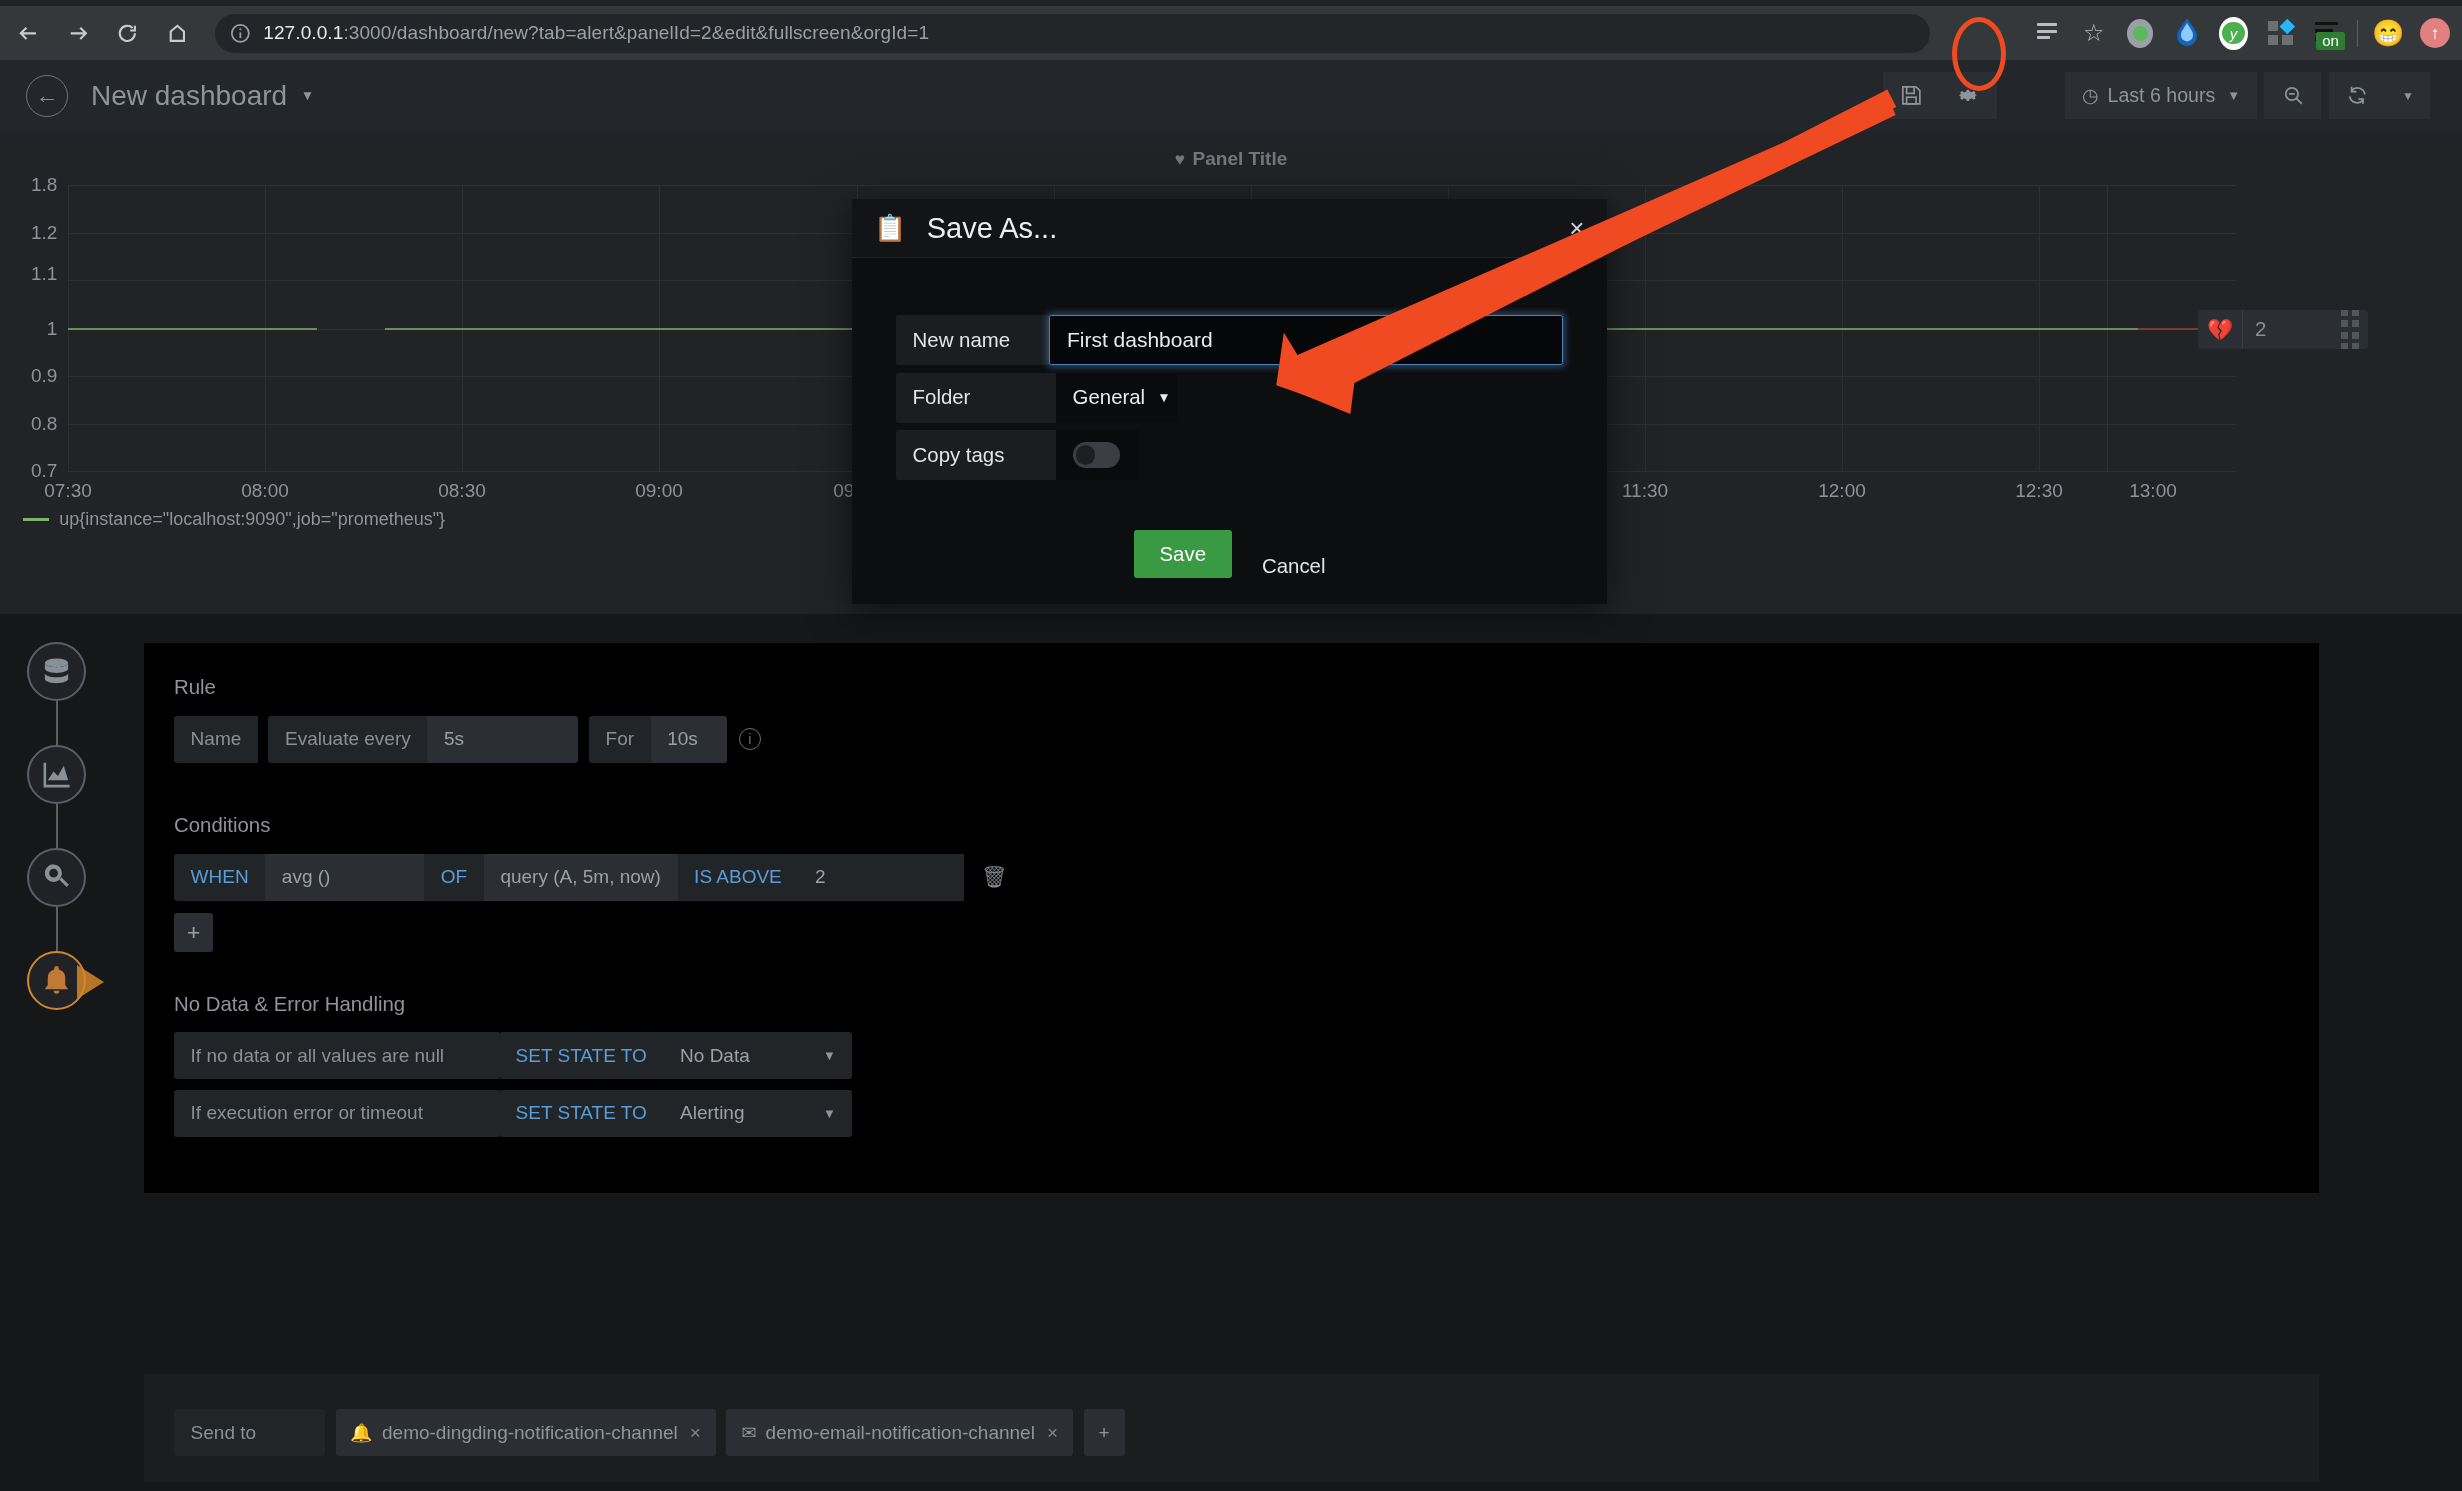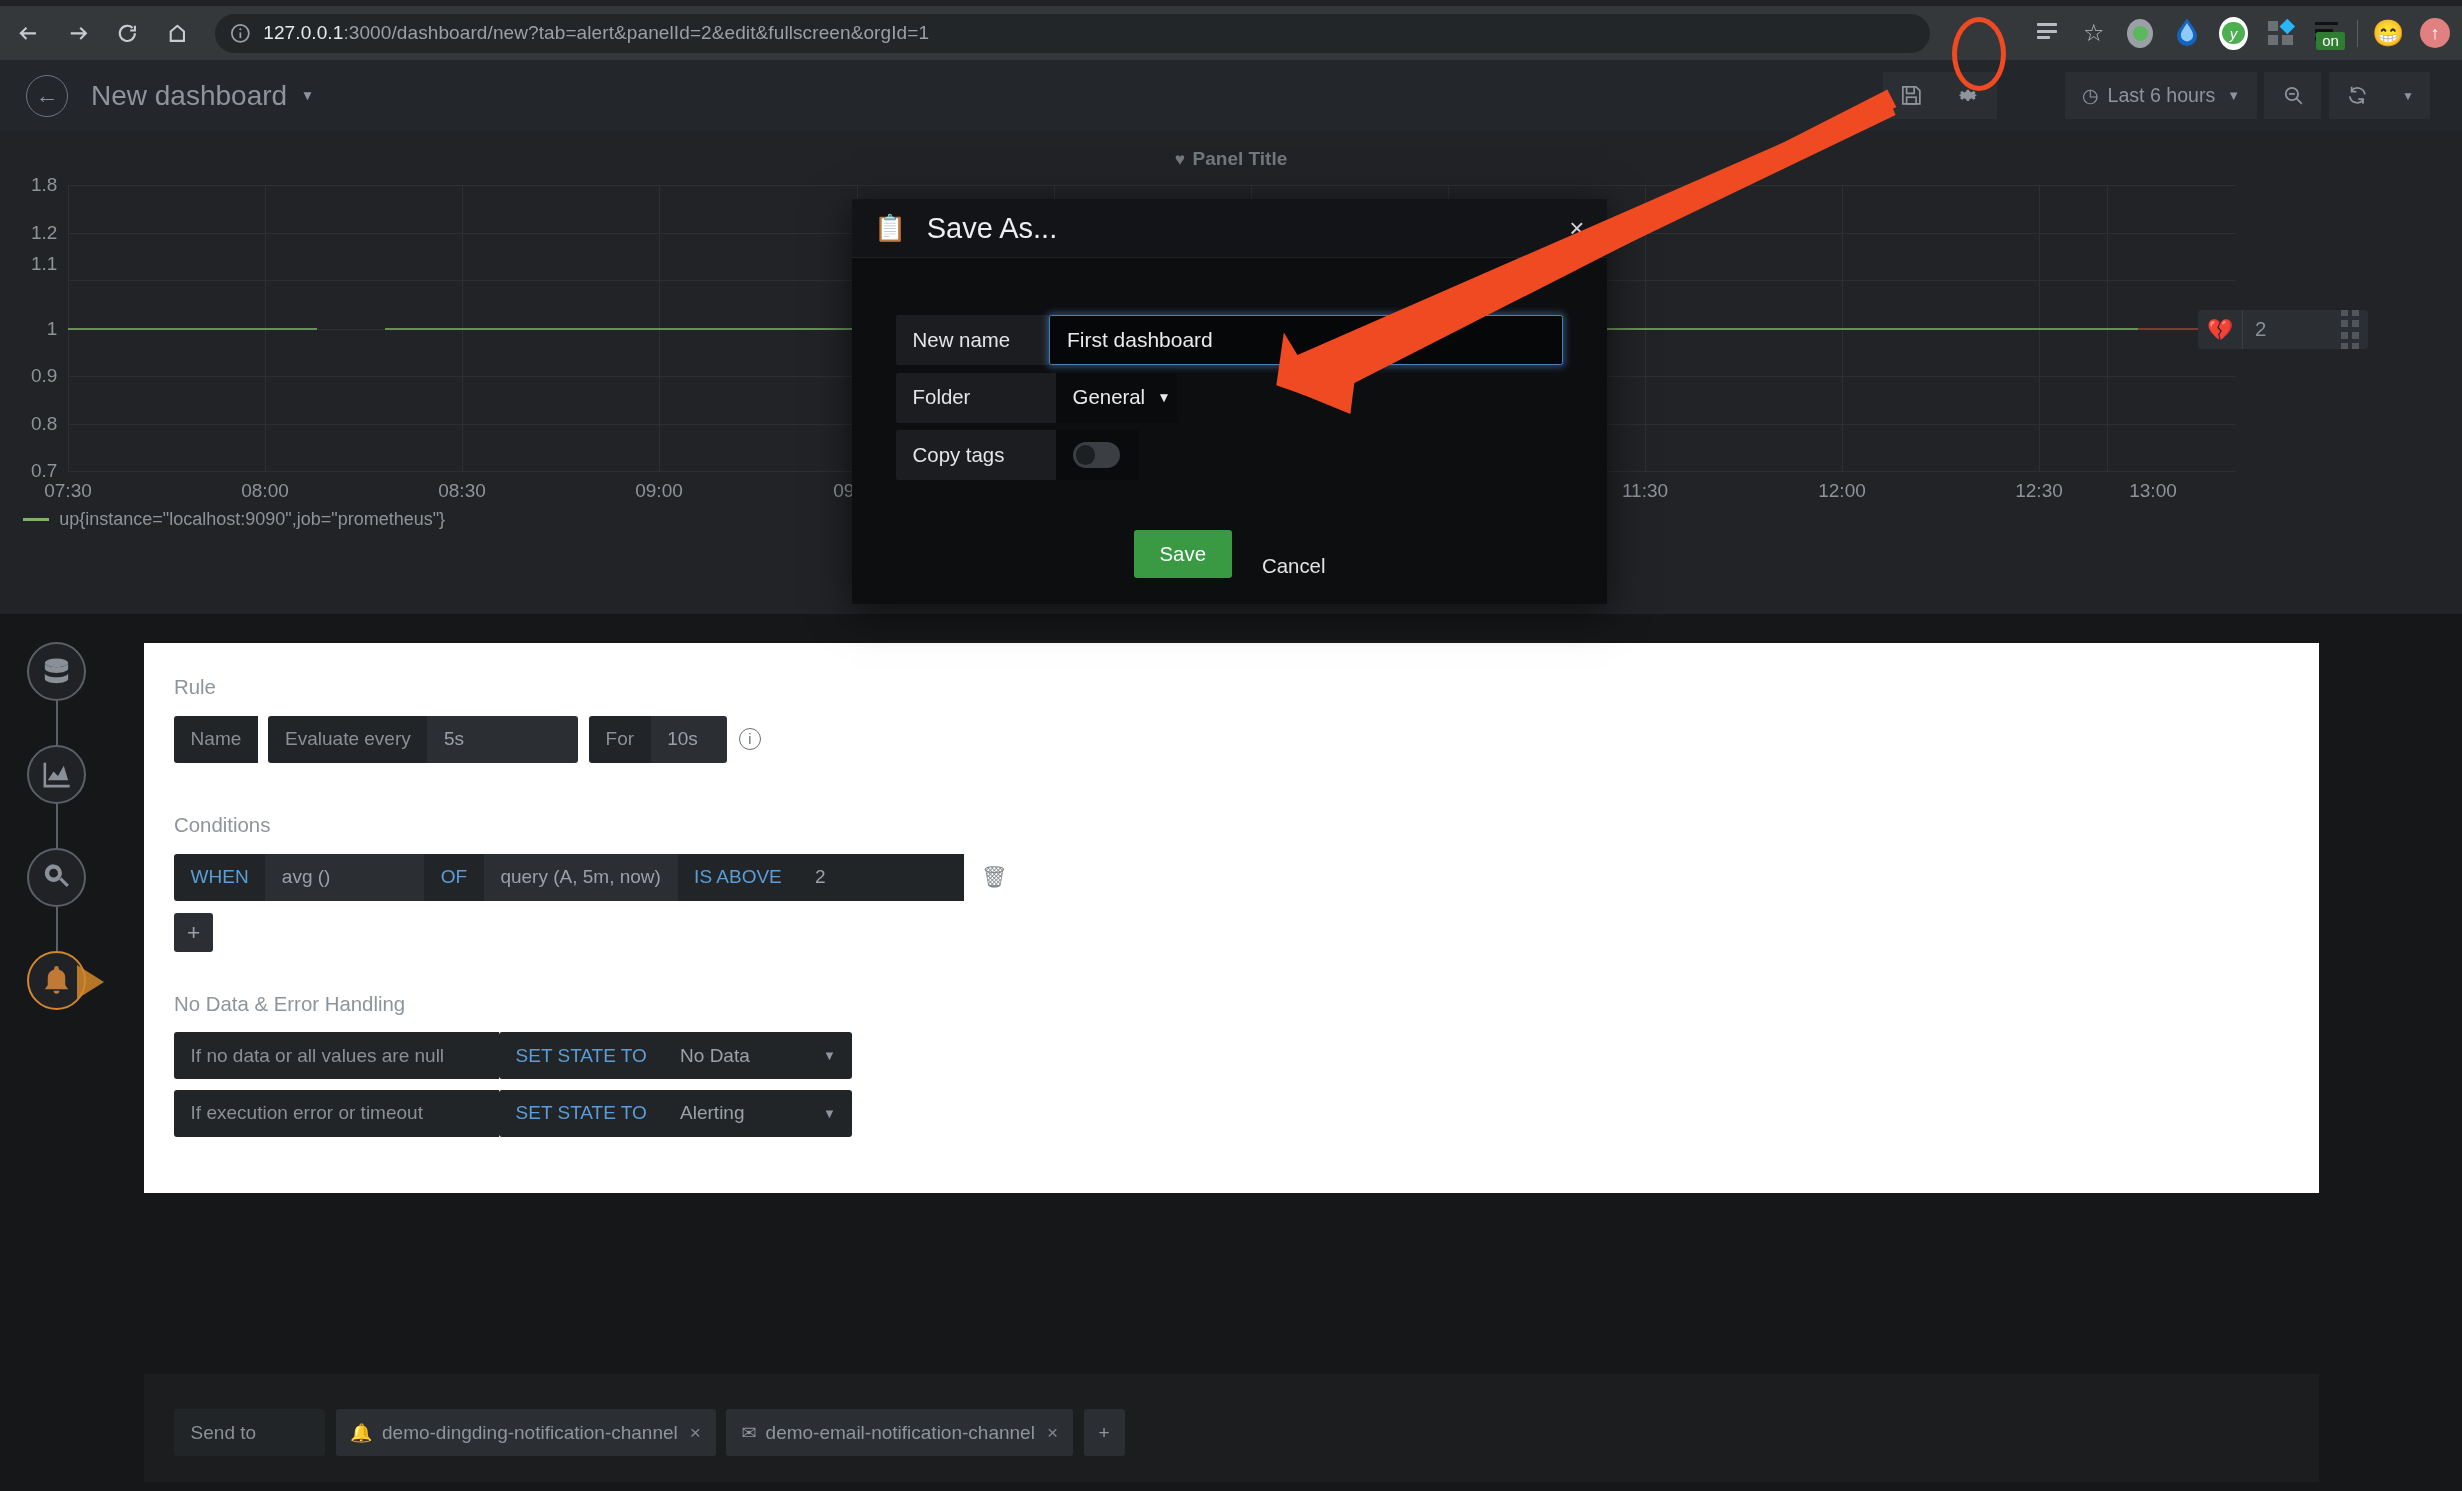--- a/index.html
+++ b/index.html
@@ -170,21 +170,21 @@
   #alert-section { position: absolute; left: 144px; top: 583px; width: 2175px; }
   #alert-head {
     height: 83px; background: #202225; display: flex; align-items: center; padding: 0 30px;
   }
   #alert-head h2 { font-size: 24px; color: #9aa0a6; font-weight: 400; }
   #alert-head .actions { margin-left: auto; display: flex; gap: 10.6px; }
   .abtn {
     height: 47px; padding: 0 19.6px; background: #2b2f33; color: #868c92;
     font-size: 19px; display: flex; align-items: center; border-radius: 3px;
   }
-  #alert-body { background: #ffffff; padding: 33px 30px 45px 30px; }
+  #alert-body { background: #000000; padding: 33px 30px 45px 30px; }
   .sub-label { font-size: 20.4px; color: #8e949b; margin-bottom: 16.6px; }
   .field-row { display: flex; align-items: center; margin-bottom: 10.6px; flex-wrap: wrap; gap: 0; }
   .fkey {
     height: 47px; background: #222528; color: #8a9096; font-size: 19px;
     display: flex; align-items: center; padding: 0 16.6px; border-radius: 3px 0 0 3px;
   }
   .fkey.blue { color: #5b9dd9; }
   .fval {
     height: 47px; background: #2b2f33; color: #9ba1a7; font-size: 19px;
     display: flex; align-items: center; padding: 0 16.6px; border-radius: 0 3px 3px 0;
@@ -423,21 +423,21 @@
       <span class="heart">♥</span><span>Panel Title</span>
     </div>
 
     <div id="graph">
 
       <div class="gridline-h" style="top:0px"></div>
       <div class="ylab" style="top:0px">1.8</div>
       <div class="gridline-h" style="top:48px"></div>
       <div class="ylab" style="top:48px">1.2</div>
       <div class="gridline-h" style="top:95px"></div>
-      <div class="ylab" style="top:79px">1.1</div>
+      <div class="ylab" style="top:89px">1.1</div>
       <div class="gridline-h" style="top:144px"></div>
       <div class="ylab" style="top:144px">1</div>
       <div class="gridline-h" style="top:191px"></div>
       <div class="ylab" style="top:191px">0.9</div>
       <div class="gridline-h" style="top:239px"></div>
       <div class="ylab" style="top:239px">0.8</div>
       <div class="gridline-h" style="top:286px"></div>
       <div class="ylab" style="top:286px">0.7</div>
 
       <div class="gridline-v" style="left:0px"></div>

